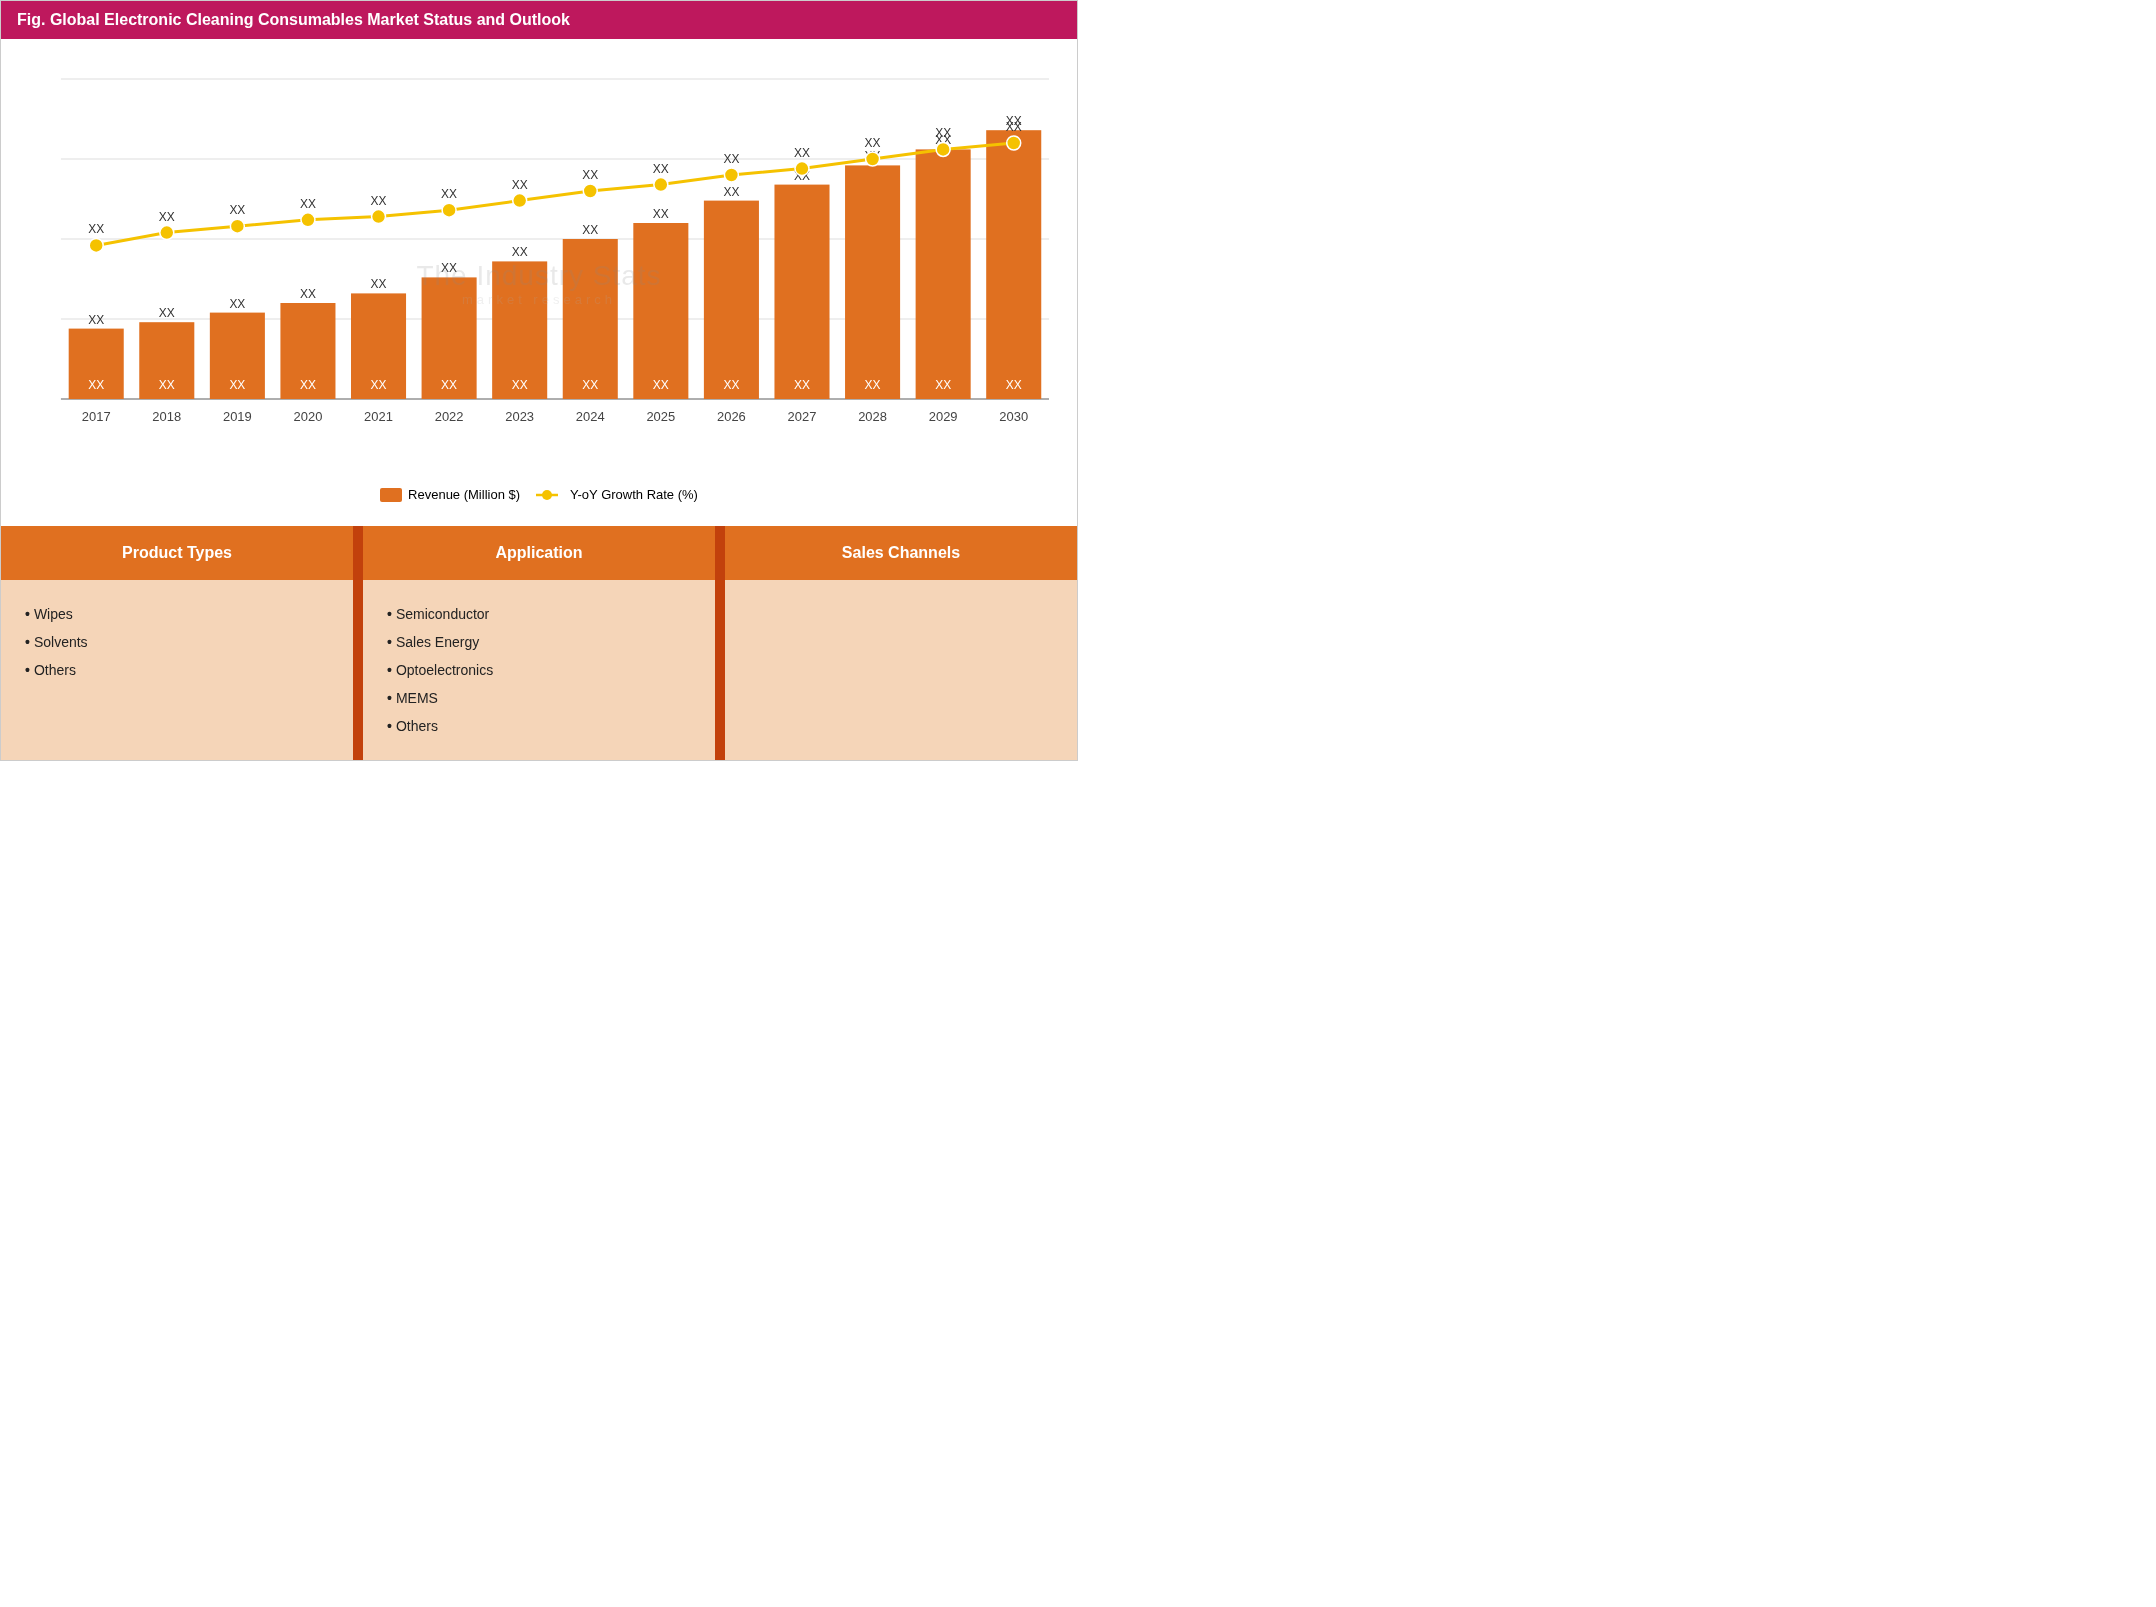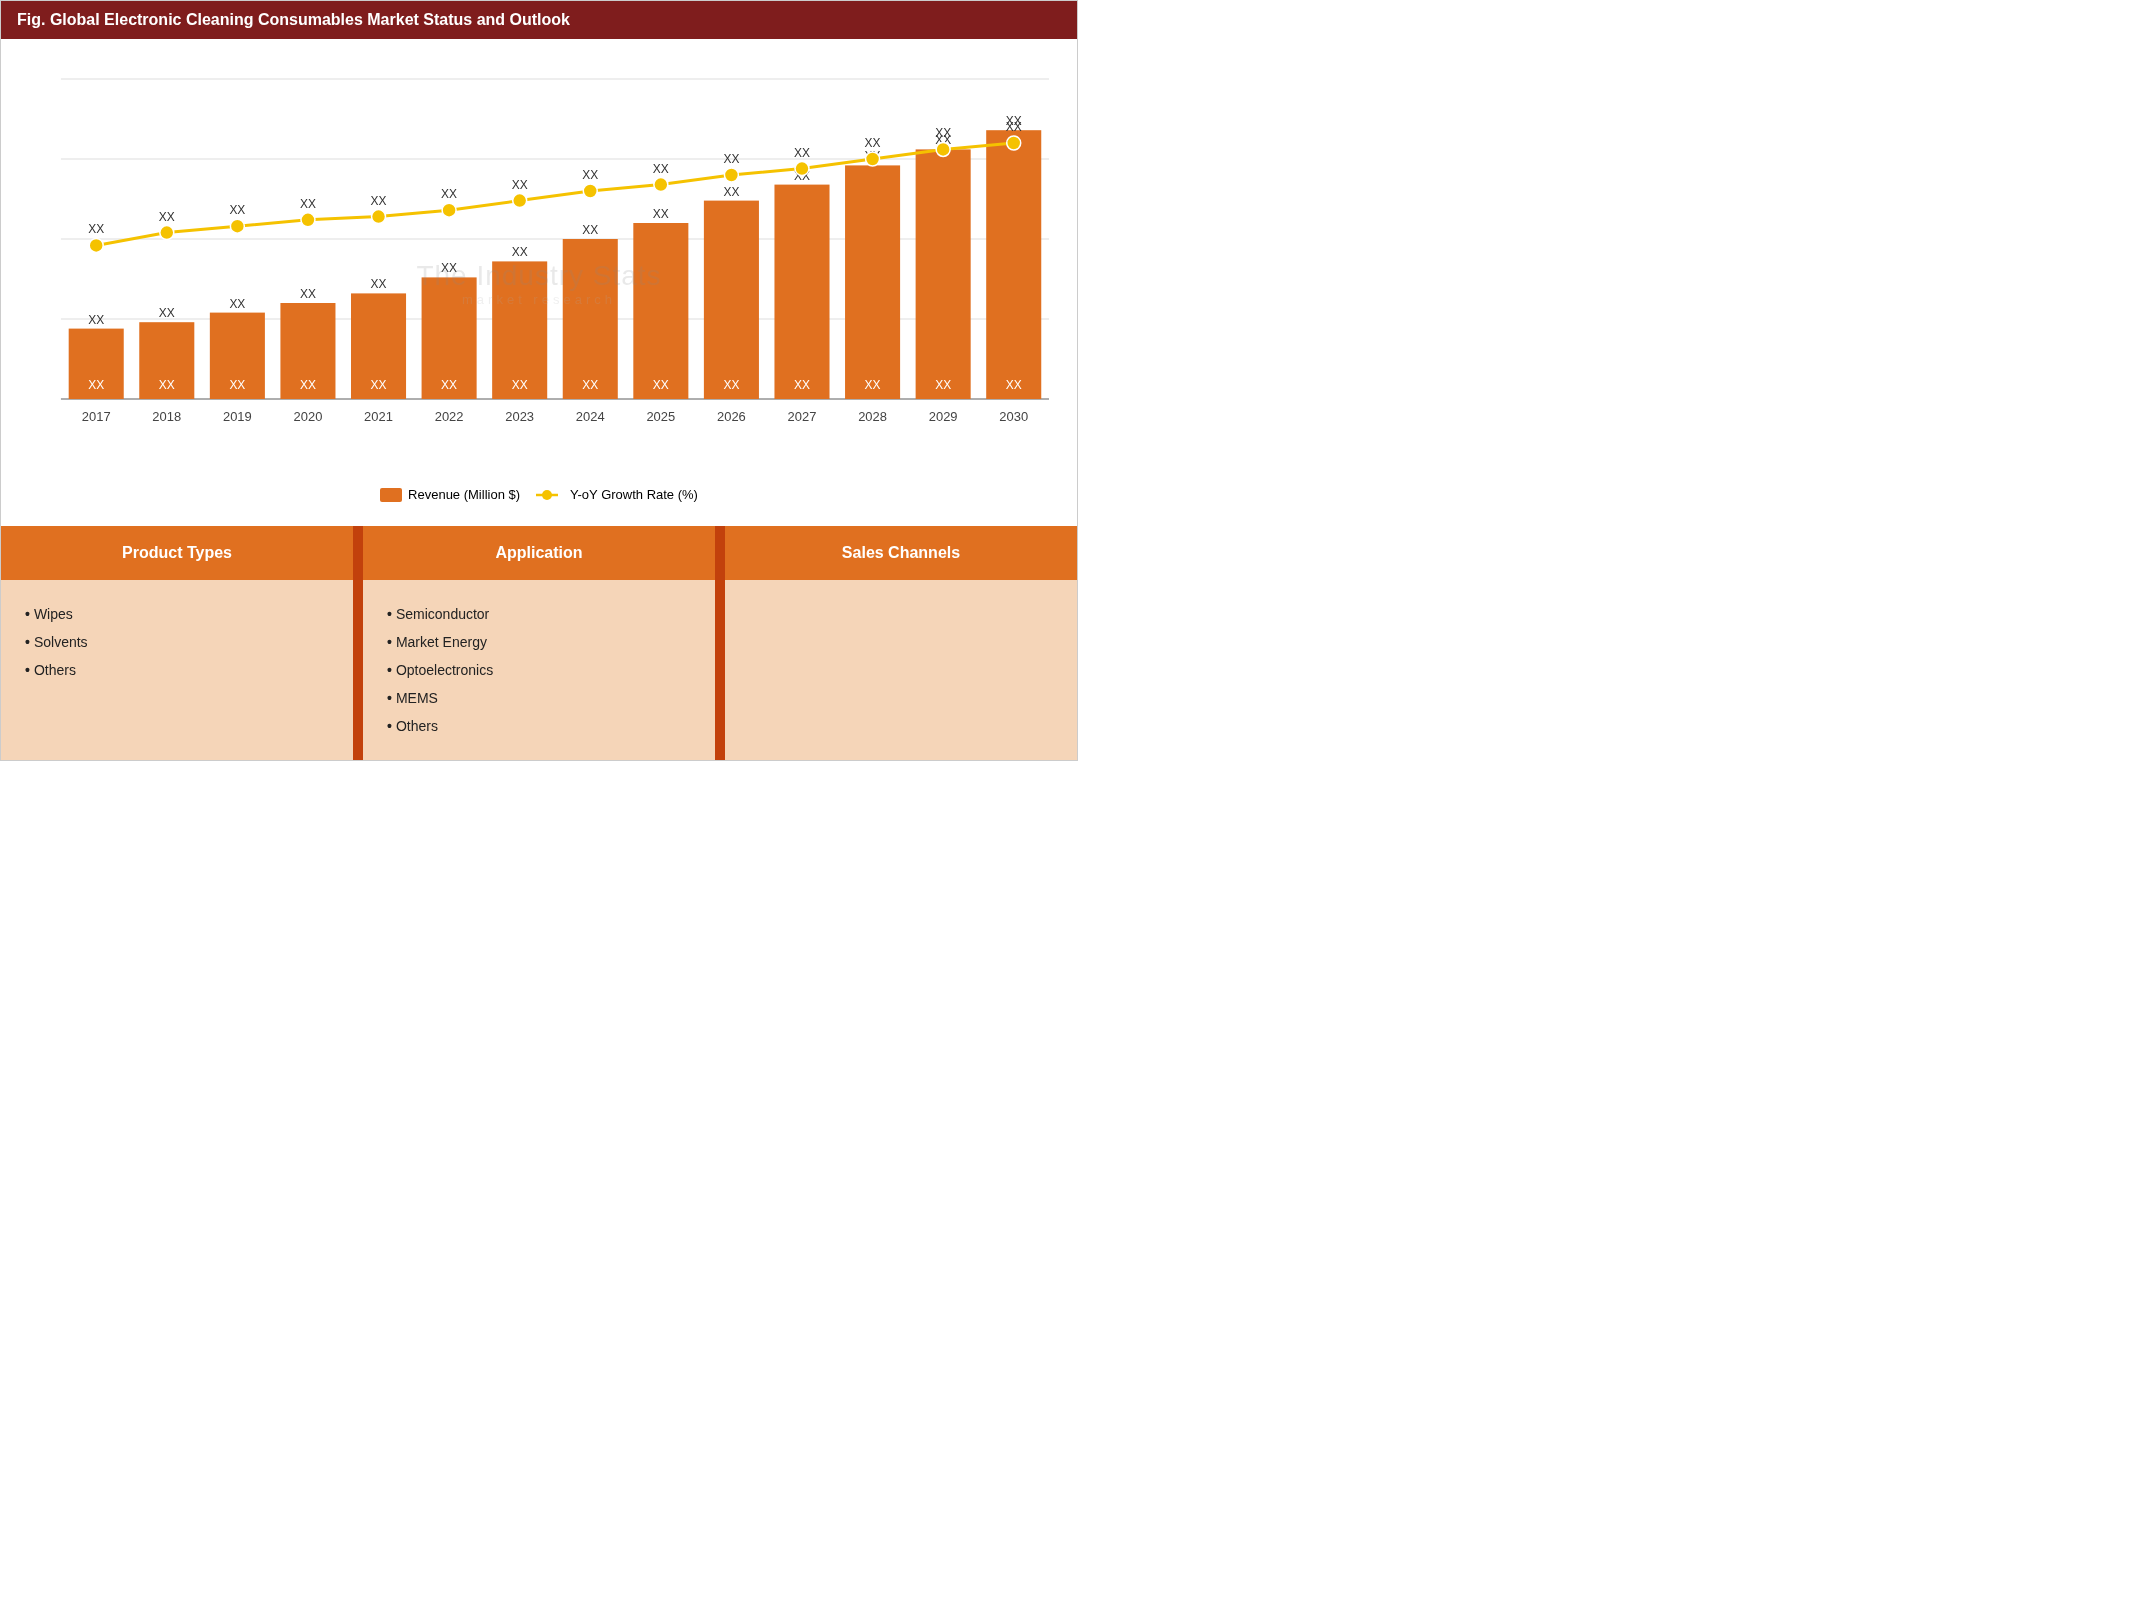--- a/index.html
+++ b/index.html
@@ -9,21 +9,21 @@
       width: 1078px;
       min-height: 803px;
     }
     .main-container {
       width: 1078px;
       background: #fff;
       border: 1px solid #ccc;
     }
     
     .chart-header {
-      background: #7f1d1d;
+      background: #be185d;
       color: #fff;
       padding: 10px 16px;
       font-size: 16px;
       font-weight: bold;
     }
     
     .chart-area {
       background: #fff;
       padding: 20px 20px 10px 20px;
       position: relative;
@@ -263,21 +263,21 @@
             <li>Solvents</li>
             <li>Others</li>
           </ul>
         </div>
       </div>
       <div class="category-box">
         <div class="category-header">Application</div>
         <div class="category-content">
           <ul>
             <li>Semiconductor</li>
-            <li>Market Energy</li>
+            <li>Sales Energy</li>
             <li>Optoelectronics</li>
             <li>MEMS</li>
             <li>Others</li>
           </ul>
         </div>
       </div>
       <div class="category-box">
         <div class="category-header">Sales Channels</div>
       </div>
     </div>

